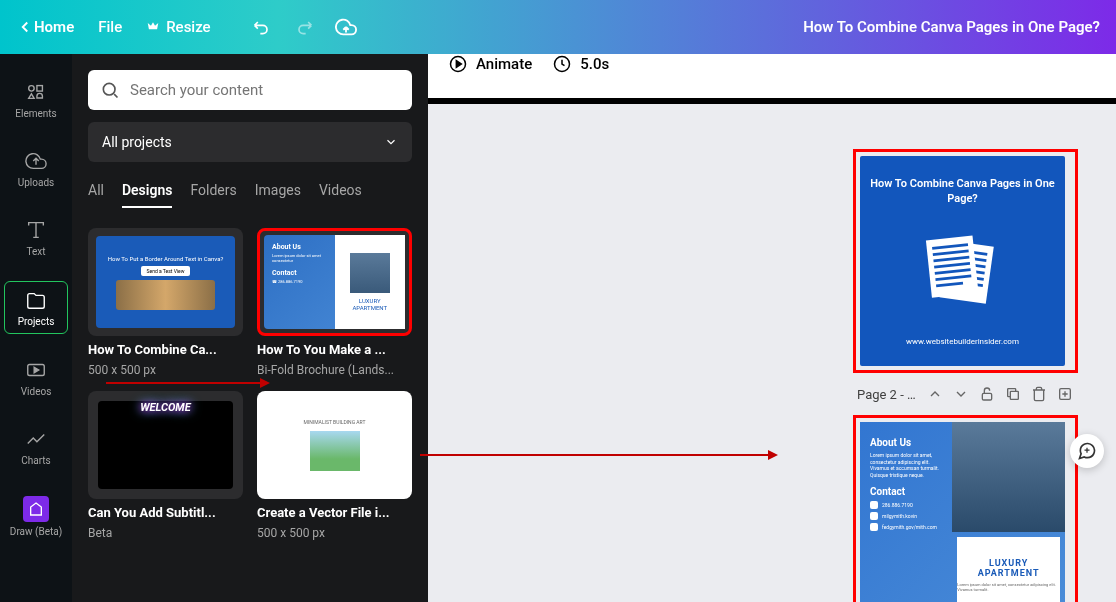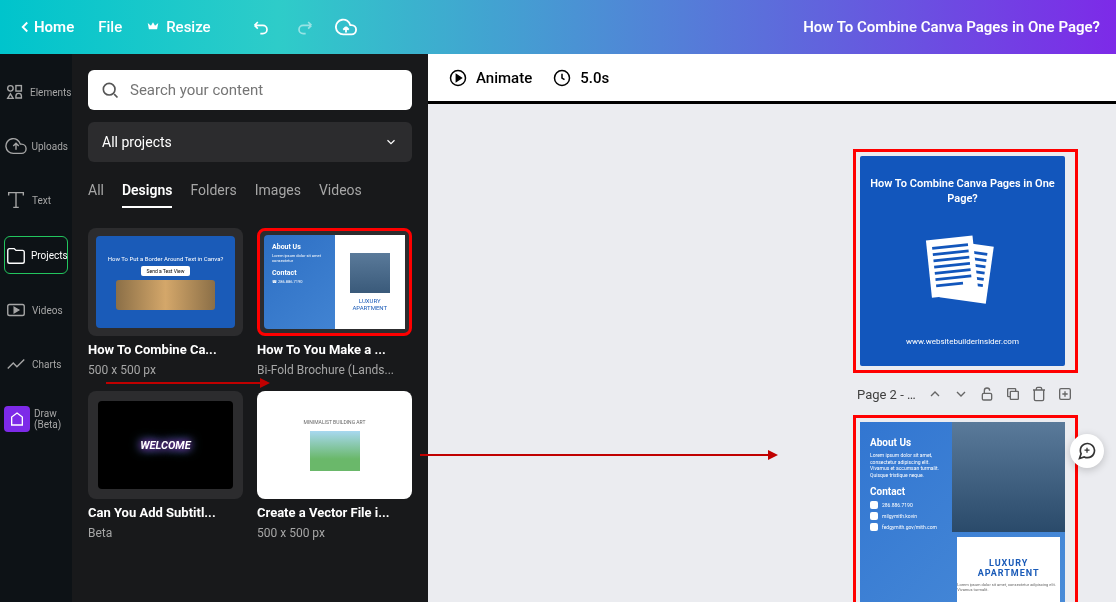--- a/index.html
+++ b/index.html
@@ -7,60 +7,60 @@
 .topbar{height:54px;background:linear-gradient(90deg,#00c4cc 0%,#2eccc9 25%,#7d2ae8 100%);display:flex;align-items:center;padding:0 16px;color:#fff}
 .topbar-left{display:flex;align-items:center;gap:24px}
 .home-btn{display:flex;align-items:center;font-weight:600;font-size:15px;cursor:pointer}
 .back-arrow{width:18px;height:18px}
 .topbar-item{font-size:15px;font-weight:500;cursor:pointer;display:flex;align-items:center;gap:6px}
 .topbar-icons{display:flex;align-items:center;gap:20px;margin-left:16px}
 .topbar-icon{width:22px;height:22px;cursor:pointer;display:flex;align-items:center;justify-content:center}
 .topbar-title{margin-left:auto;font-size:15px;font-weight:600}
 .main{display:flex;height:548px}
 .sidebar{width:72px;background:#0d1216;display:flex;flex-direction:column;align-items:center;padding-top:20px;gap:18px}
-.sidebar-item{display:flex;flex-direction:row;align-items:center;gap:4px;cursor:pointer;color:#a6a6a6;font-size:10px;width:64px;padding:6px 0;border-radius:6px}
+.sidebar-item{display:flex;flex-direction:column;align-items:center;gap:4px;cursor:pointer;color:#a6a6a6;font-size:10px;width:64px;padding:6px 0;border-radius:6px}
 .sidebar-item.active{color:#fff}
 .sidebar-item.selected{border:1px solid #22c55e}
 .sidebar-icon{width:24px;height:24px;display:flex;align-items:center;justify-content:center}
 .panel{width:356px;background:#18191b;padding:16px;display:flex;flex-direction:column;gap:12px;position:relative}
 .search-box{display:flex;align-items:center;background:#fff;border-radius:6px;padding:10px 12px;gap:10px}
 .search-box input{border:none;outline:none;font-size:15px;flex:1;background:transparent}
 .dropdown{background:#2c2c2e;color:#fff;border-radius:6px;padding:12px 14px;display:flex;justify-content:space-between;align-items:center;font-size:14px;cursor:pointer}
 .tabs{display:flex;gap:18px;color:#fff;font-size:14px;margin-top:8px}
 .tab{cursor:pointer;padding-bottom:8px;color:#a6a6a6}
 .tab.active{color:#fff;border-bottom:2px solid #fff;font-weight:600}
 .grid{display:grid;grid-template-columns:1fr 1fr;gap:14px;margin-top:8px}
 .project-card{display:flex;flex-direction:column;gap:6px}
 .thumb{width:100%;height:108px;border-radius:8px;background:#2c2c2e;position:relative;overflow:hidden}
 .thumb.selected{border:3px solid #ff0000}
 .card-title{color:#fff;font-size:13px;font-weight:700;white-space:nowrap;overflow:hidden;text-overflow:ellipsis}
 .card-sub{color:#a6a6a6;font-size:12px;white-space:nowrap;overflow:hidden;text-overflow:ellipsis}
 .panel-toggle{position:absolute;right:-10px;top:50%;transform:translateY(-50%);width:15px;height:46px;background:#18191b;border-radius:0 8px 8px 0;display:flex;align-items:center;justify-content:center;cursor:pointer}
 .canvas{flex:1;background:#ebecf0;position:relative}
-.canvas-toolbar{position:absolute;top:0;left:0;right:0;height:50px;background:#fff;display:flex;align-items:center;gap:20px;padding:0 20px;border-bottom:3px solid #000000}
+.canvas-toolbar{position:absolute;top:0;left:0;right:0;height:50px;background:#fff;display:flex;align-items:flex-start;gap:20px;padding:0 20px;border-bottom:6px solid #000000}
 .tb-item{display:flex;align-items:center;gap:8px;font-size:15px;font-weight:500;cursor:pointer}
 .tb-icon{width:20px;height:20px}
 .page-container{position:absolute;top:95px;right:38px;width:225px;display:flex;flex-direction:column;gap:12px}
 .page{background:#1256bc;border-radius:2px;width:205px;height:210px;display:flex;flex-direction:column;align-items:center;justify-content:space-between;padding:20px 0;color:#fff}
 .page-wrap{border:3px solid #ff0000;padding:4px}
 .page-title{font-size:11px;font-weight:600;text-align:center;line-height:1.4}
 .page-doc-icon{width:90px;height:90px}
 .page-url{font-size:8px}
 .page2{background:#3276d1;width:205px;height:200px;position:relative}
 .page-controls{display:flex;align-items:center;gap:8px;font-size:13px;color:#404040;padding:0 4px}
 .pc-text{flex:1;white-space:nowrap;overflow:hidden;text-overflow:ellipsis}
 .pc-icon{width:18px;height:18px;cursor:pointer;display:flex;align-items:center;justify-content:center;color:#666}
 .floating-btn{position:absolute;top:380px;right:12px;width:34px;height:34px;background:#fff;border-radius:50%;box-shadow:0 2px 8px rgba(0,0,0,.2);display:flex;align-items:center;justify-content:center;cursor:pointer}
 .arrow-line{position:absolute;background:#c00000;height:2px}
 .arrow-head{position:absolute;width:0;height:0;border-top:5px solid transparent;border-bottom:5px solid transparent;border-left:10px solid #c00000}
 .brochure-thumb{position:absolute;inset:4px;background:linear-gradient(135deg,#2d6fc4 0%,#4a8cd8 100%);border-radius:4px;display:flex}
 .brochure-left{width:50%;padding:8px;color:#fff;font-size:6px}
 .brochure-right{width:50%;background:#fff;display:flex;flex-direction:column;align-items:center;justify-content:center;font-size:6px;color:#1a5bb8}
 .bldg{width:40px;height:40px;background:linear-gradient(180deg,#5a7a9a 0%,#3a5a7a 100%);margin-bottom:4px}
-.welcome-thumb{position:absolute;inset:10px;background:#000;border-radius:4px;display:flex;align-items:center;justify-content:center}
+.welcome-thumb{position:absolute;inset:10px;background:#000;border-radius:4px;display:flex;align-items:flex-start;justify-content:center}
 .welcome-text{color:#fff;font-size:11px;font-weight:700;text-shadow:0 0 8px #ff00ff,0 0 12px #00ffff;font-style:italic}
 .vector-thumb{position:absolute;inset:4px;background:#fff;border-radius:4px;display:flex;flex-direction:column;align-items:center;justify-content:center;gap:6px}
 .vector-title{font-size:5px;color:#666}
 .vector-img{width:50px;height:40px;background:linear-gradient(180deg,#a8d8f0 0%,#6ab86a 70%)}
 .border-thumb{position:absolute;inset:8px;background:#1a5bb8;border-radius:4px;display:flex;flex-direction:column;align-items:center;justify-content:center;padding:8px;gap:4px}
 .border-text{color:#fff;font-size:6px;text-align:center}
 .border-img{width:80%;height:30px;background:linear-gradient(90deg,#8b6f47 0%,#d4a76a 50%,#8b6f47 100%);border-radius:3px}
 .p2-inner{position:absolute;inset:0;background:linear-gradient(135deg,#3276d1 0%,#4a8cd8 100%);display:flex}
 .p2-left{width:45%;padding:15px 10px;color:#fff}
 .p2-h{font-size:10px;font-weight:700;margin-bottom:4px}

